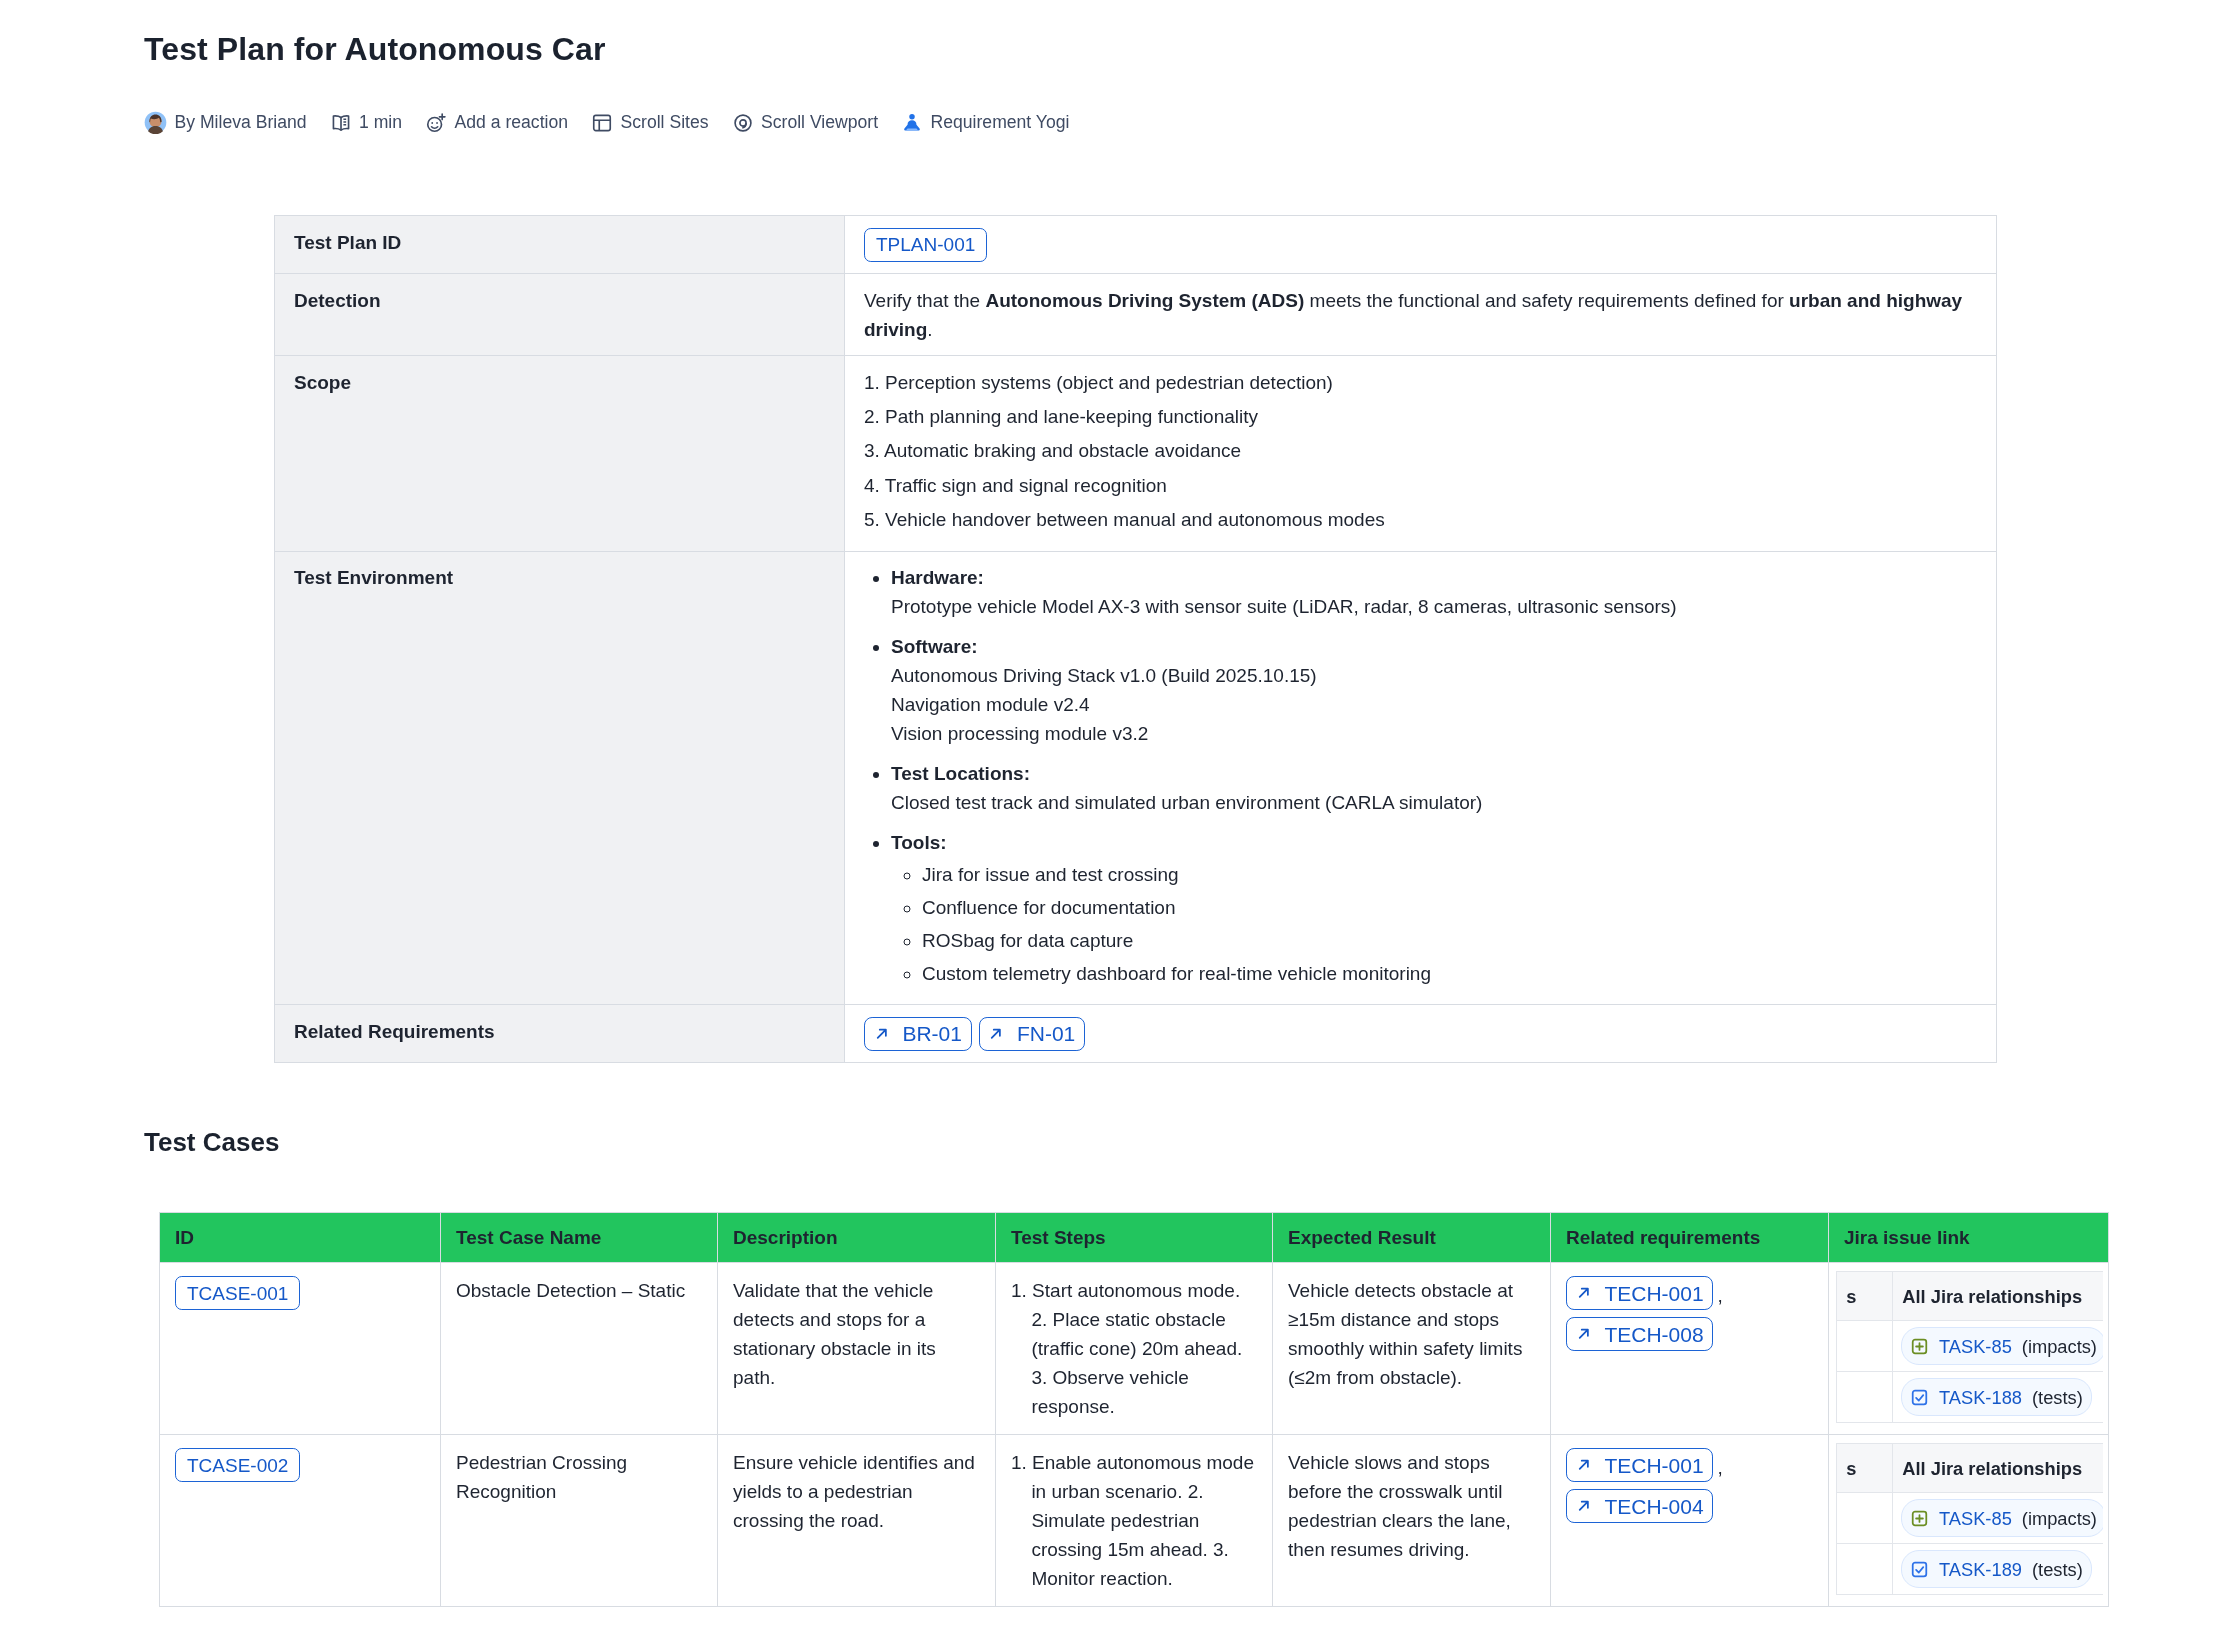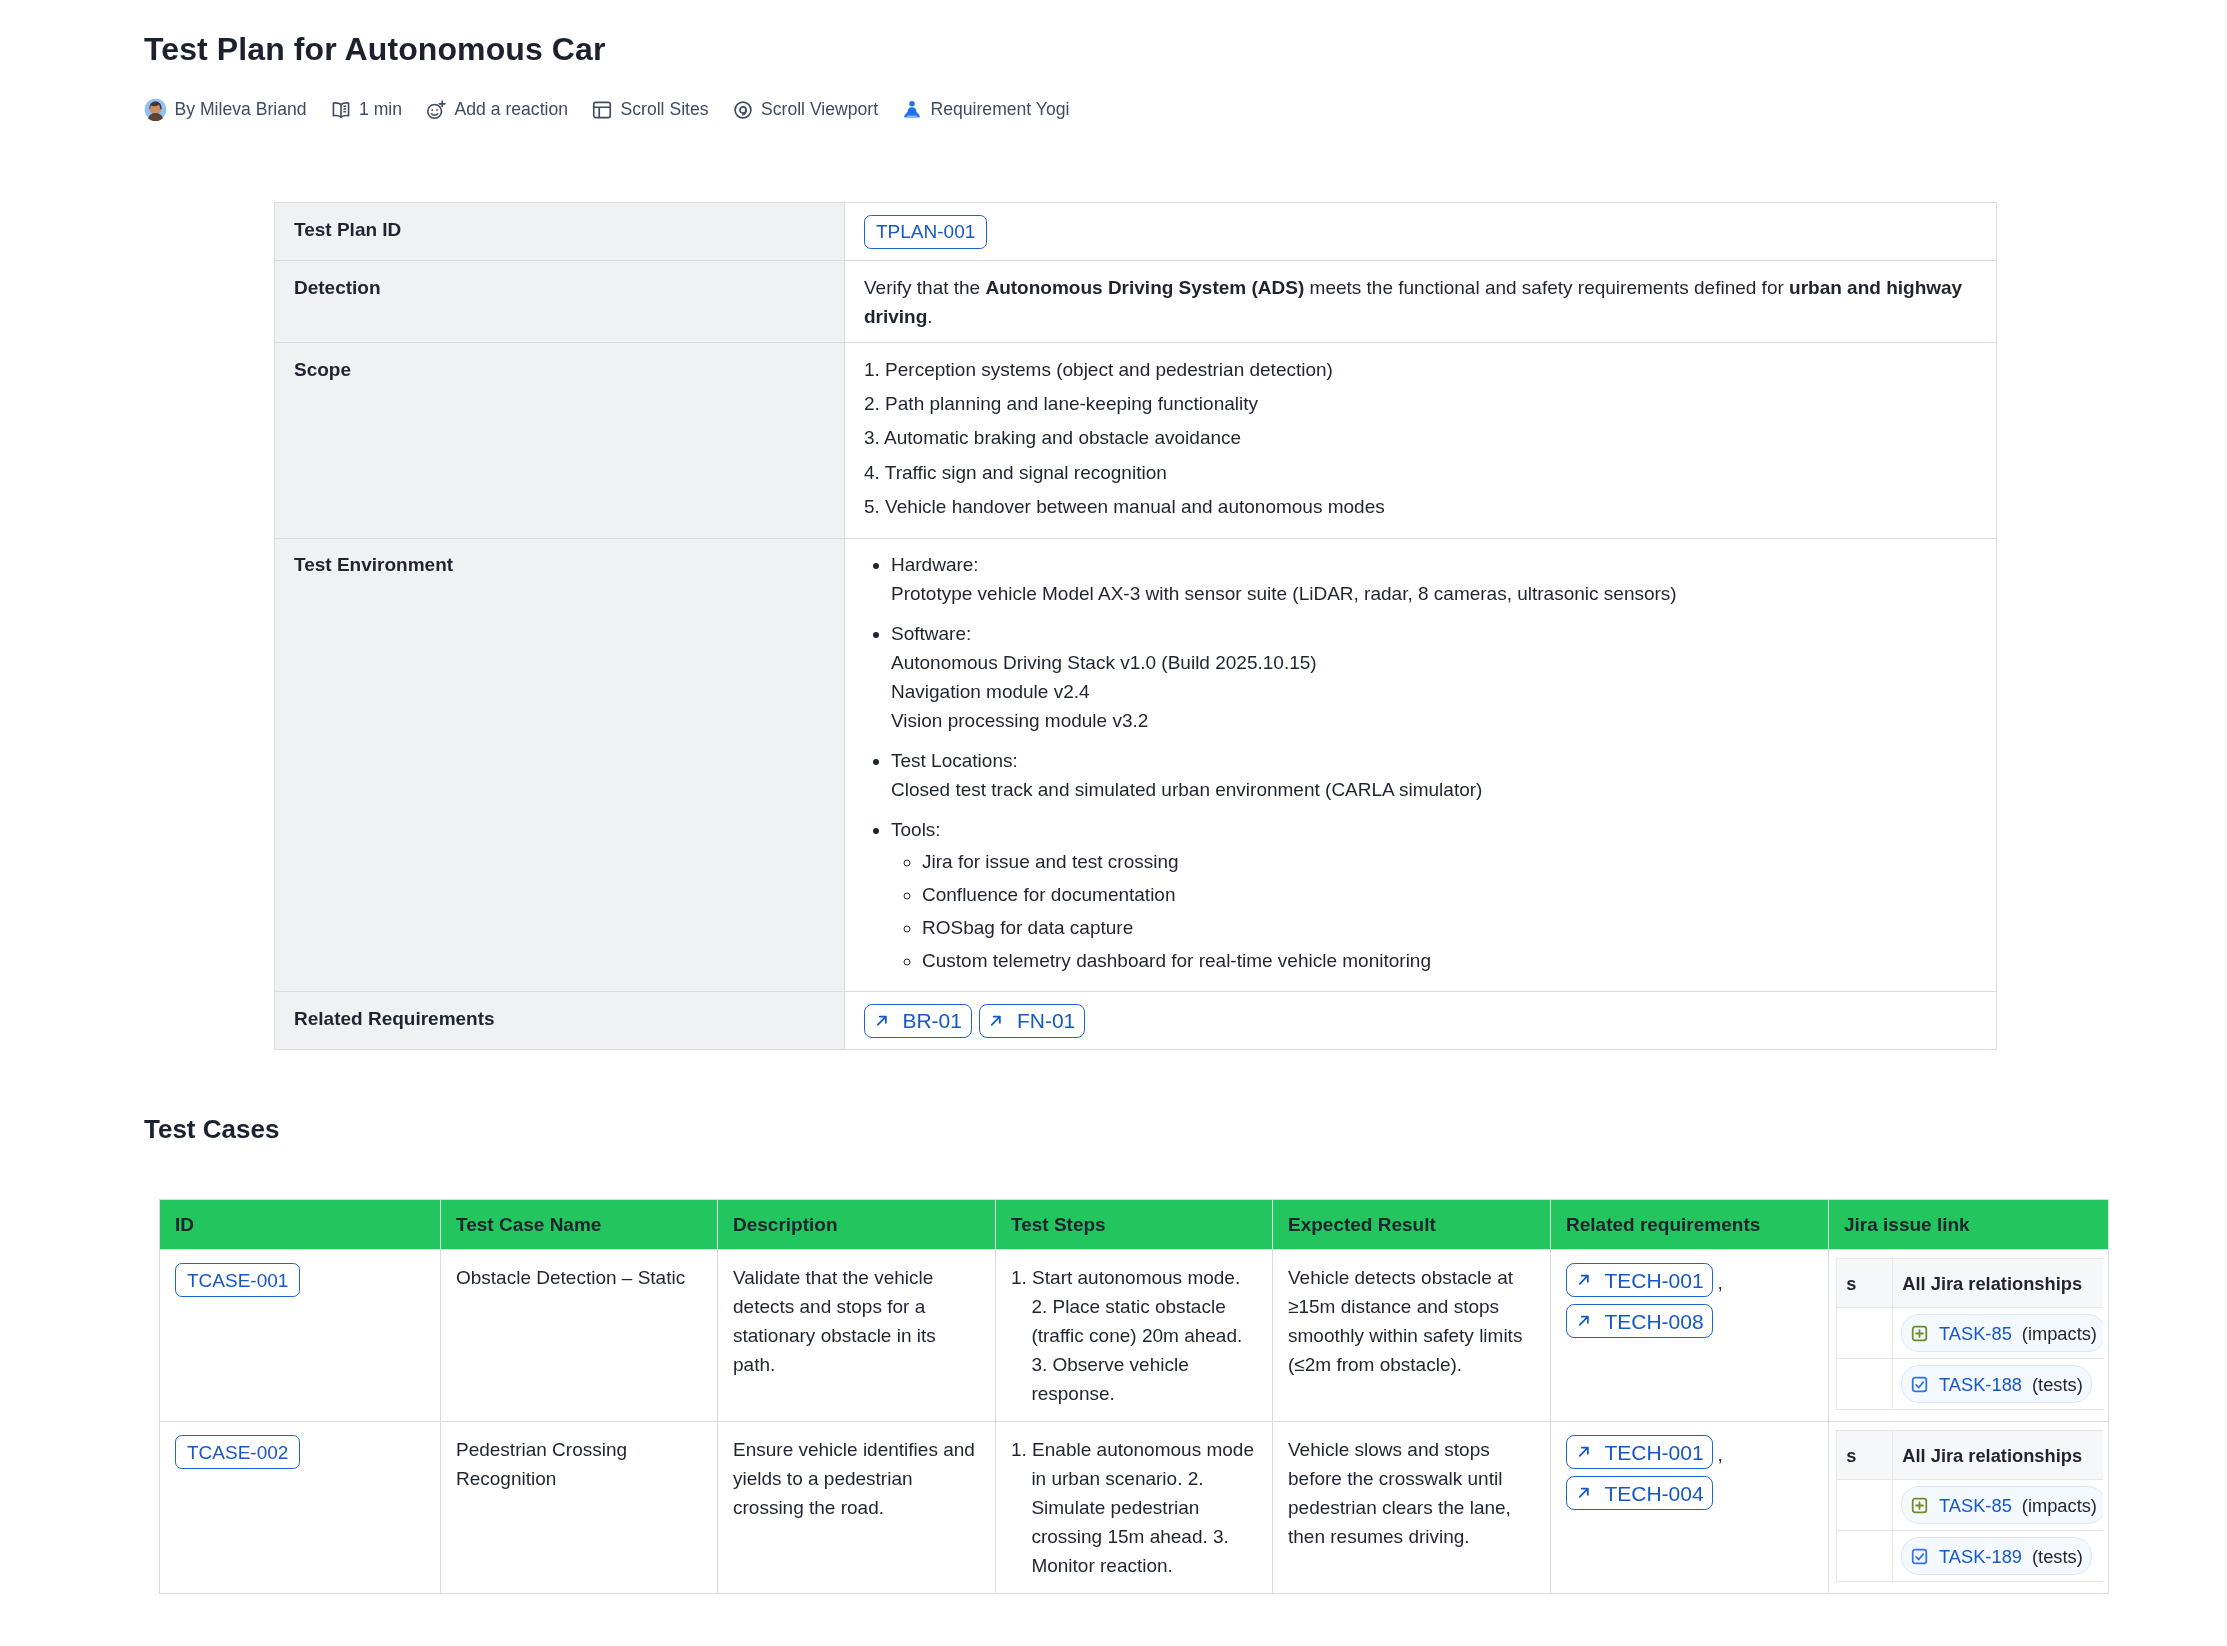--- a/index.html
+++ b/index.html
@@ -7,37 +7,37 @@
     width: 2227px; height: 1647px; overflow: hidden;
     background: #ffffff; color: #1E2430;
     font-family: "Liberation Sans", sans-serif;
   }
   
   .page-title {
     margin: 31px 0 0 144px;
     font-size: 32px; font-weight: 600; color: #1B222E; letter-spacing: 0.1px;
   }
   .byline {
-    margin: 30px 0 0 144px;
+    margin: 43px 0 0 144px;
     display: flex; align-items: center;
     font-size: 17.6px; color: #3F4B63;
   }
   .byline-item { display: inline-flex; align-items: center; gap: 7.5px; margin-right: 23px; }
   .byline-item svg { display: block; }
   
   table { border-collapse: collapse; }
   .plan-table { margin: 81px 0 16px 274px; width: 1723px; table-layout: fixed; }
   .plan-table td { border: 1.4px solid #D8DCE2; vertical-align: top; font-size: 19px; line-height: 29px; }
   .plan-table td.lbl { width: 570px; background: #F0F1F3; font-weight: 700; padding: 11.5px 19px; }
   .plan-table td.val { padding: 11.5px 19px; }
   .scope-item { margin-bottom: 5.4px; }
   ul.env { list-style: disc; padding-left: 27px; }
   ul.env > li { margin-bottom: 11px; }
   ul.env > li:last-child { margin-bottom: 1.4px; }
-  .env b { font-weight: 400; }
+  .env b { font-weight: 700; }
   .env-line { font-weight: 400; }
   ul.env-sub { list-style: circle; padding-left: 31px; margin-top: 2.7px; }
   ul.env-sub > li { margin-bottom: 4.1px; }
   
   .chip-id {
     display: inline-flex; align-items: center; height: 34px; padding: 0 11px;
     border: 1.4px solid #1C63D5; border-radius: 6.8px; background: #fff;
     color: #1558C8; font-size: 19px; cursor: pointer;
   }
   .chip-req {

